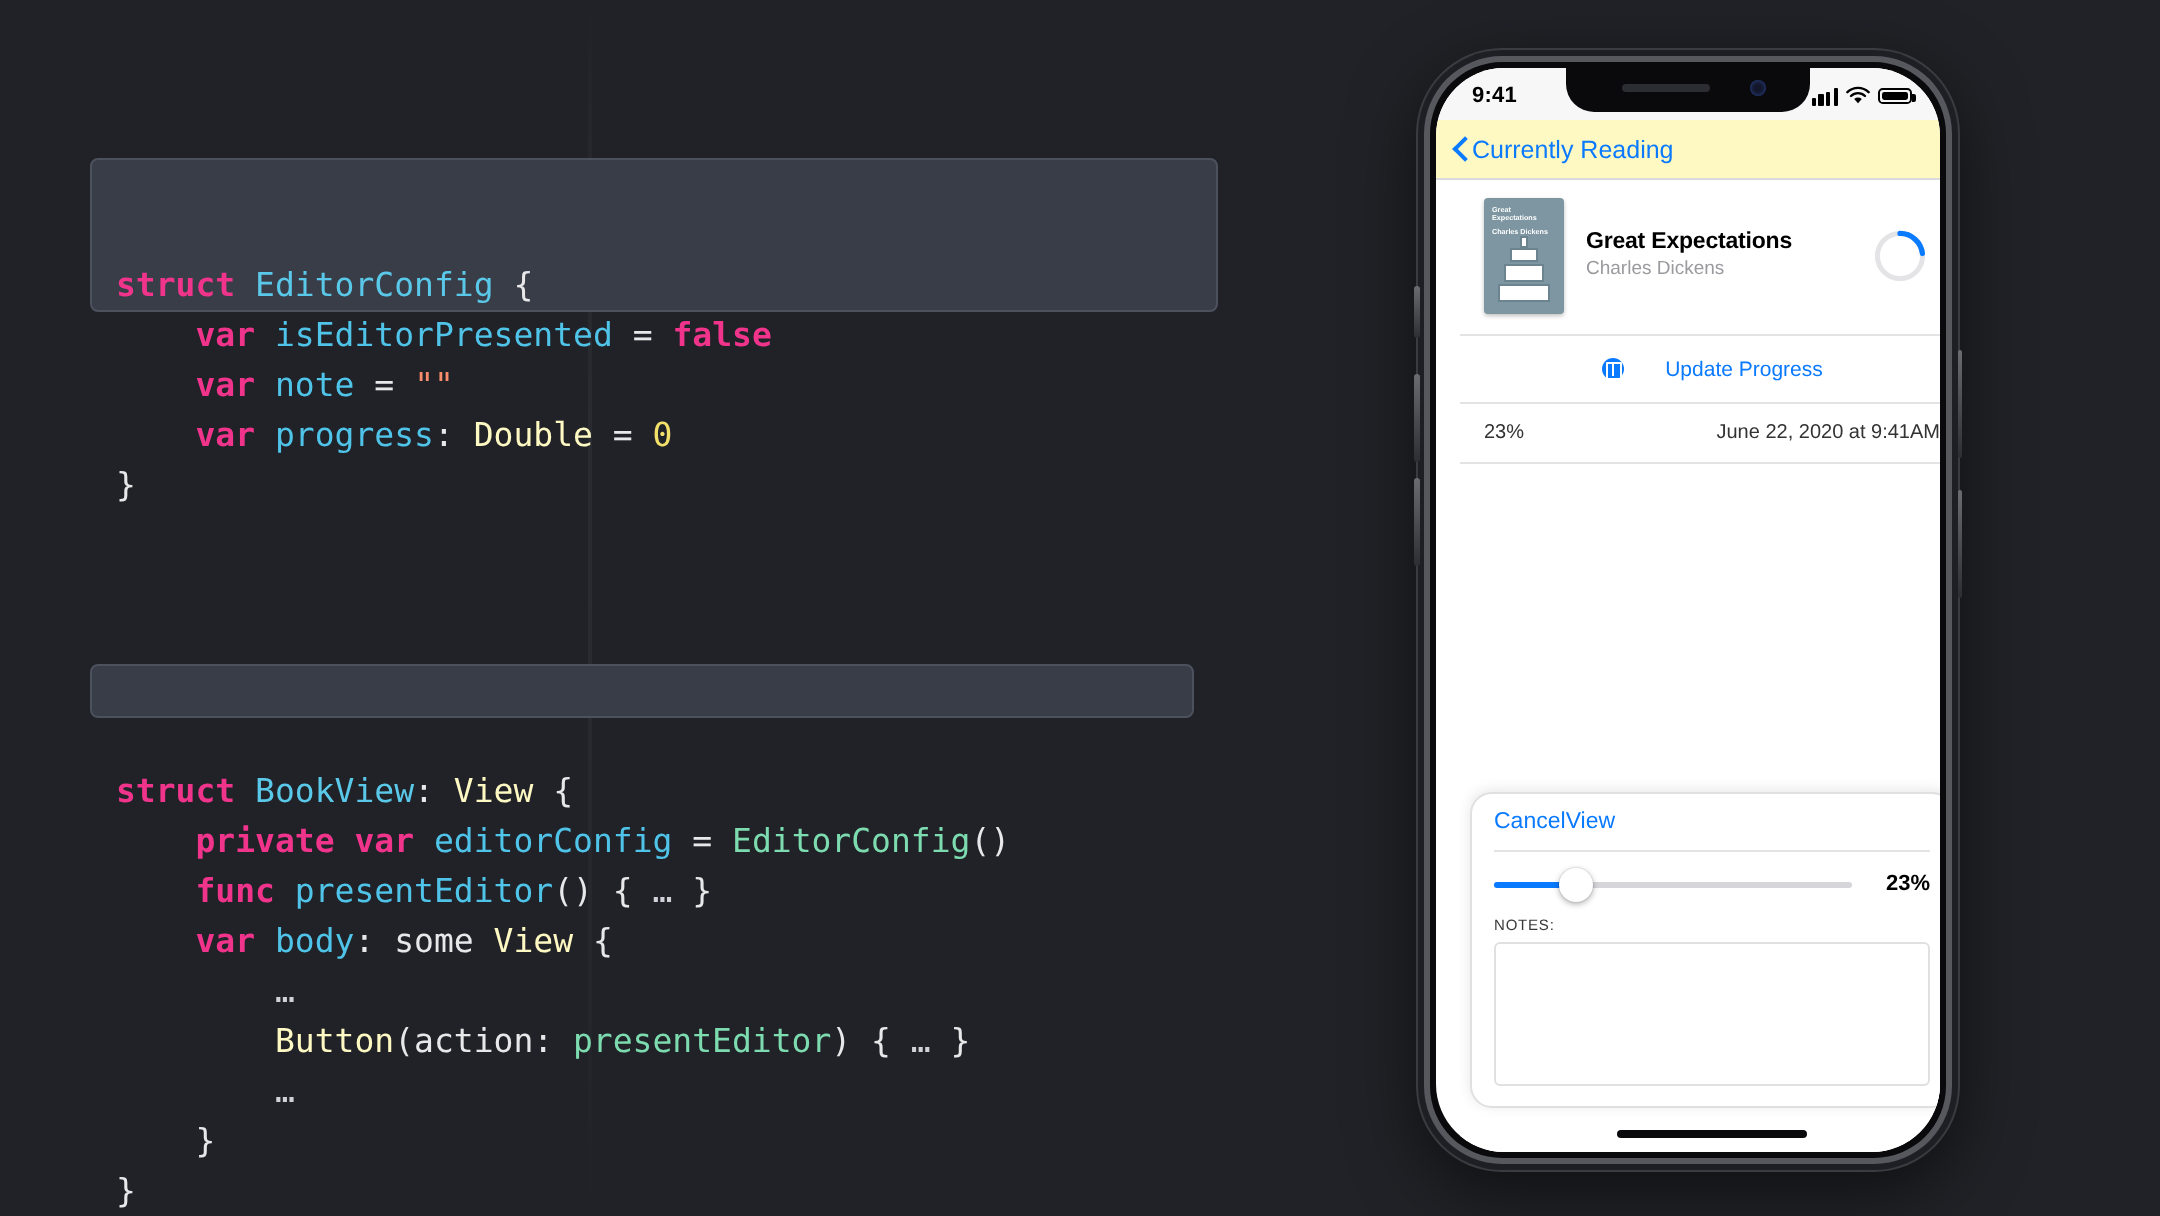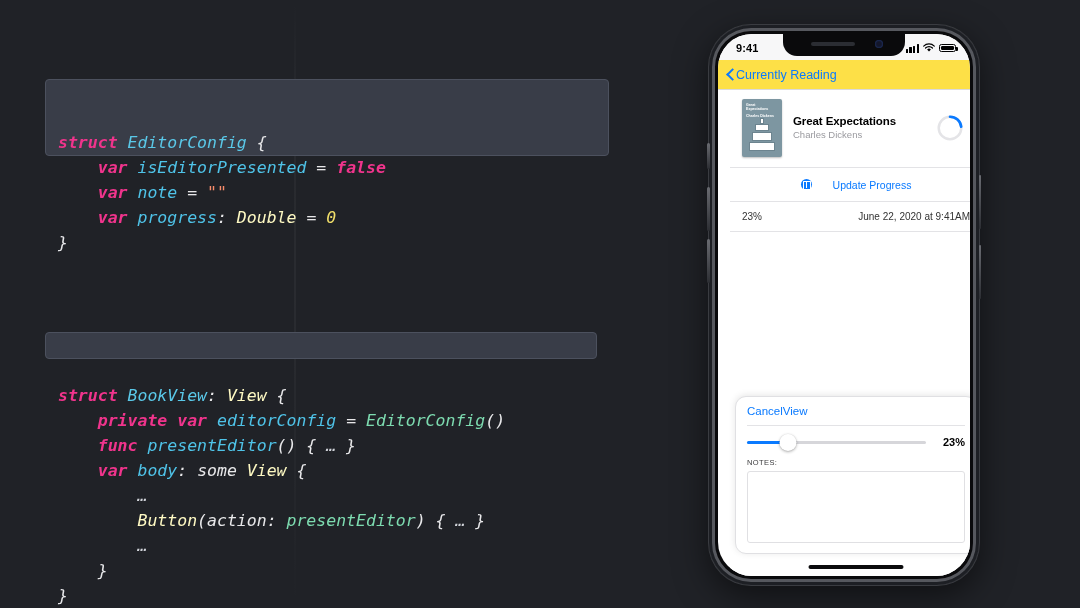--- a/index.html
+++ b/index.html
@@ -21,21 +21,21 @@
   .code-panel{
     position:absolute; left:0; top:0; width:700px; height:608px;
     font-family:"DejaVu Sans Mono", monospace;
     font-size:16.5px;
     line-height:25px;
     white-space:pre;
   }
   .code-block{ position:absolute; }
   .cb1{ left:58px; top:55px; }
   .cb2{ left:58px; top:308px; }
-  .line{ height:25px; position:relative; z-index:2;font-style:italic; }
+  .line{ height:25px; position:relative; z-index:2; }
   .hl{
     position:absolute; z-index:1;
     background:#393d48;
     border:1px solid #4c515e;
     border-radius:4px;
   }
   .hl1{ left:-13px; top:24px; width:564px; height:77px; }
   .hl2{ left:-13px; top:24px; width:552px; height:27px; }
 
   
@@ -116,21 +116,21 @@
   .bars i{ display:block; width:2.4px; background:#000; border-radius:0.5px; }
   .bars i:nth-child(1){height:3.5px;} .bars i:nth-child(2){height:5.3px;}
   .bars i:nth-child(3){height:7px;}   .bars i:nth-child(4){height:9px;}
   .batt{ width:17px; height:8.5px; border:1px solid #000; border-radius:2.4px; position:relative; }
   .batt span{ position:absolute; left:1px; top:1px; bottom:1px; right:1px; background:#000; border-radius:1.2px; }
   .batt::after{ content:""; position:absolute; right:-2.6px; top:2.4px; width:1.5px; height:3.6px; background:#000; border-radius:0 1px 1px 0; }
 
   
   .navbar{
     position:absolute; left:0; top:26px; width:100%; height:30px;
-    background:#fde047;
+    background:#fef9c3;
     display:flex; align-items:center; padding-left:9px;
     border-bottom:0.5px solid #dadade;
     z-index:14;
   }
   .nav-back{ display:flex; align-items:center; gap:2px; cursor:pointer; }
   .chev{ width:7px; height:12px; position:relative; }
   .chev::before{
     content:""; position:absolute; left:1px; top:1.2px;
     width:7px; height:7px; border-left:2px solid #0a7aff; border-bottom:2px solid #0a7aff;
     transform:rotate(45deg);

